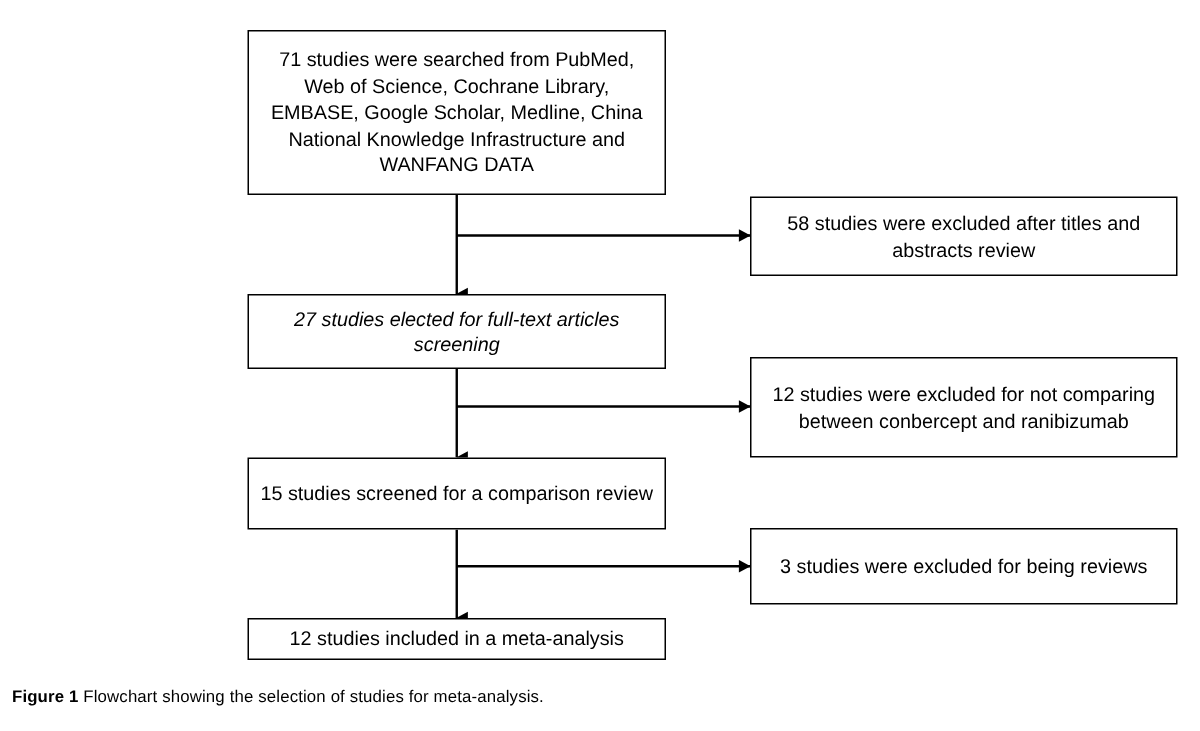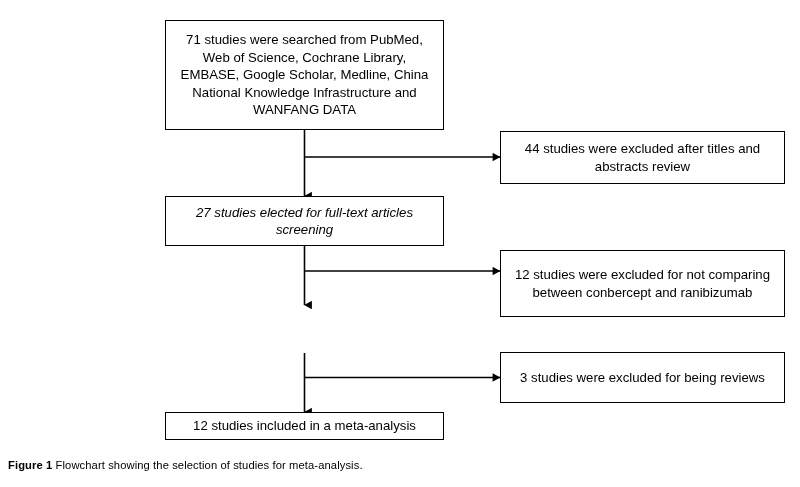--- a/index.html
+++ b/index.html
@@ -42,21 +42,21 @@
   }
 
   
   .box-main-1 { left: 165px; top: 20px;  width: 279px; height: 110px; }
   .box-main-2 { left: 165px; top: 196px; width: 279px; height: 50px; font-style: italic; }
   .box-main-3 { left: 165px; top: 305px; width: 279px; height: 48px; }
   .box-main-4 { left: 165px; top: 412px; width: 279px; height: 28px; }
 
   
   .box-excl-1 { left: 500px; top: 131px; width: 285px; height: 53px; }
-  .box-excl-2 { left: 500px; top: 250px; width: 285px; height: 67px; }
+  .box-excl-2 { left: 500px; top: 238px; width: 285px; height: 67px; }
   .box-excl-3 { left: 500px; top: 352px; width: 285px; height: 51px; }
 
   
   #connectors {
     position: absolute;
     left: 0;
     top: 0;
     width: 800px;
     height: 487px;
     pointer-events: none;
@@ -103,26 +103,27 @@
     </g>
 
     <g>
       <line x1="304.5" y1="353" x2="304.5" y2="412" stroke="#000000" stroke-width="1.6" marker-end="url(#arrow-down)"></line>
       <line x1="304.5" y1="377.5" x2="500" y2="377.5" stroke="#000000" stroke-width="1.6" marker-end="url(#arrow-right)"></line>
     </g>
   </svg>
 
   <div class="flow-box box-main-1">71 studies were searched from PubMed, Web of Science, Cochrane Library, EMBASE, Google Scholar, Medline, China National Knowledge Infrastructure and WANFANG DATA</div>
 
-  <div class="flow-box box-excl-1">44 studies were excluded after titles and abstracts review</div>
+  <div class="flow-box box-excl-1">58 studies were excluded after titles and abstracts review</div>
 
   <div class="flow-box box-main-2">27 studies elected for full-text articles screening</div>
 
   <div class="flow-box box-excl-2">12 studies were excluded for not comparing between conbercept and ranibizumab</div>
 
+  <div class="flow-box box-main-3">15 studies screened for a comparison review</div>
 
   <div class="flow-box box-excl-3">3 studies were excluded for being reviews</div>
 
   <div class="flow-box box-main-4">12 studies included in a meta-analysis</div>
 
   <div id="figure-caption">
     <span class="caption-label">Figure 1</span><span>&nbsp;</span><span>Flowchart showing the selection of studies for meta-analysis.</span>
   </div>
 
 </div>

